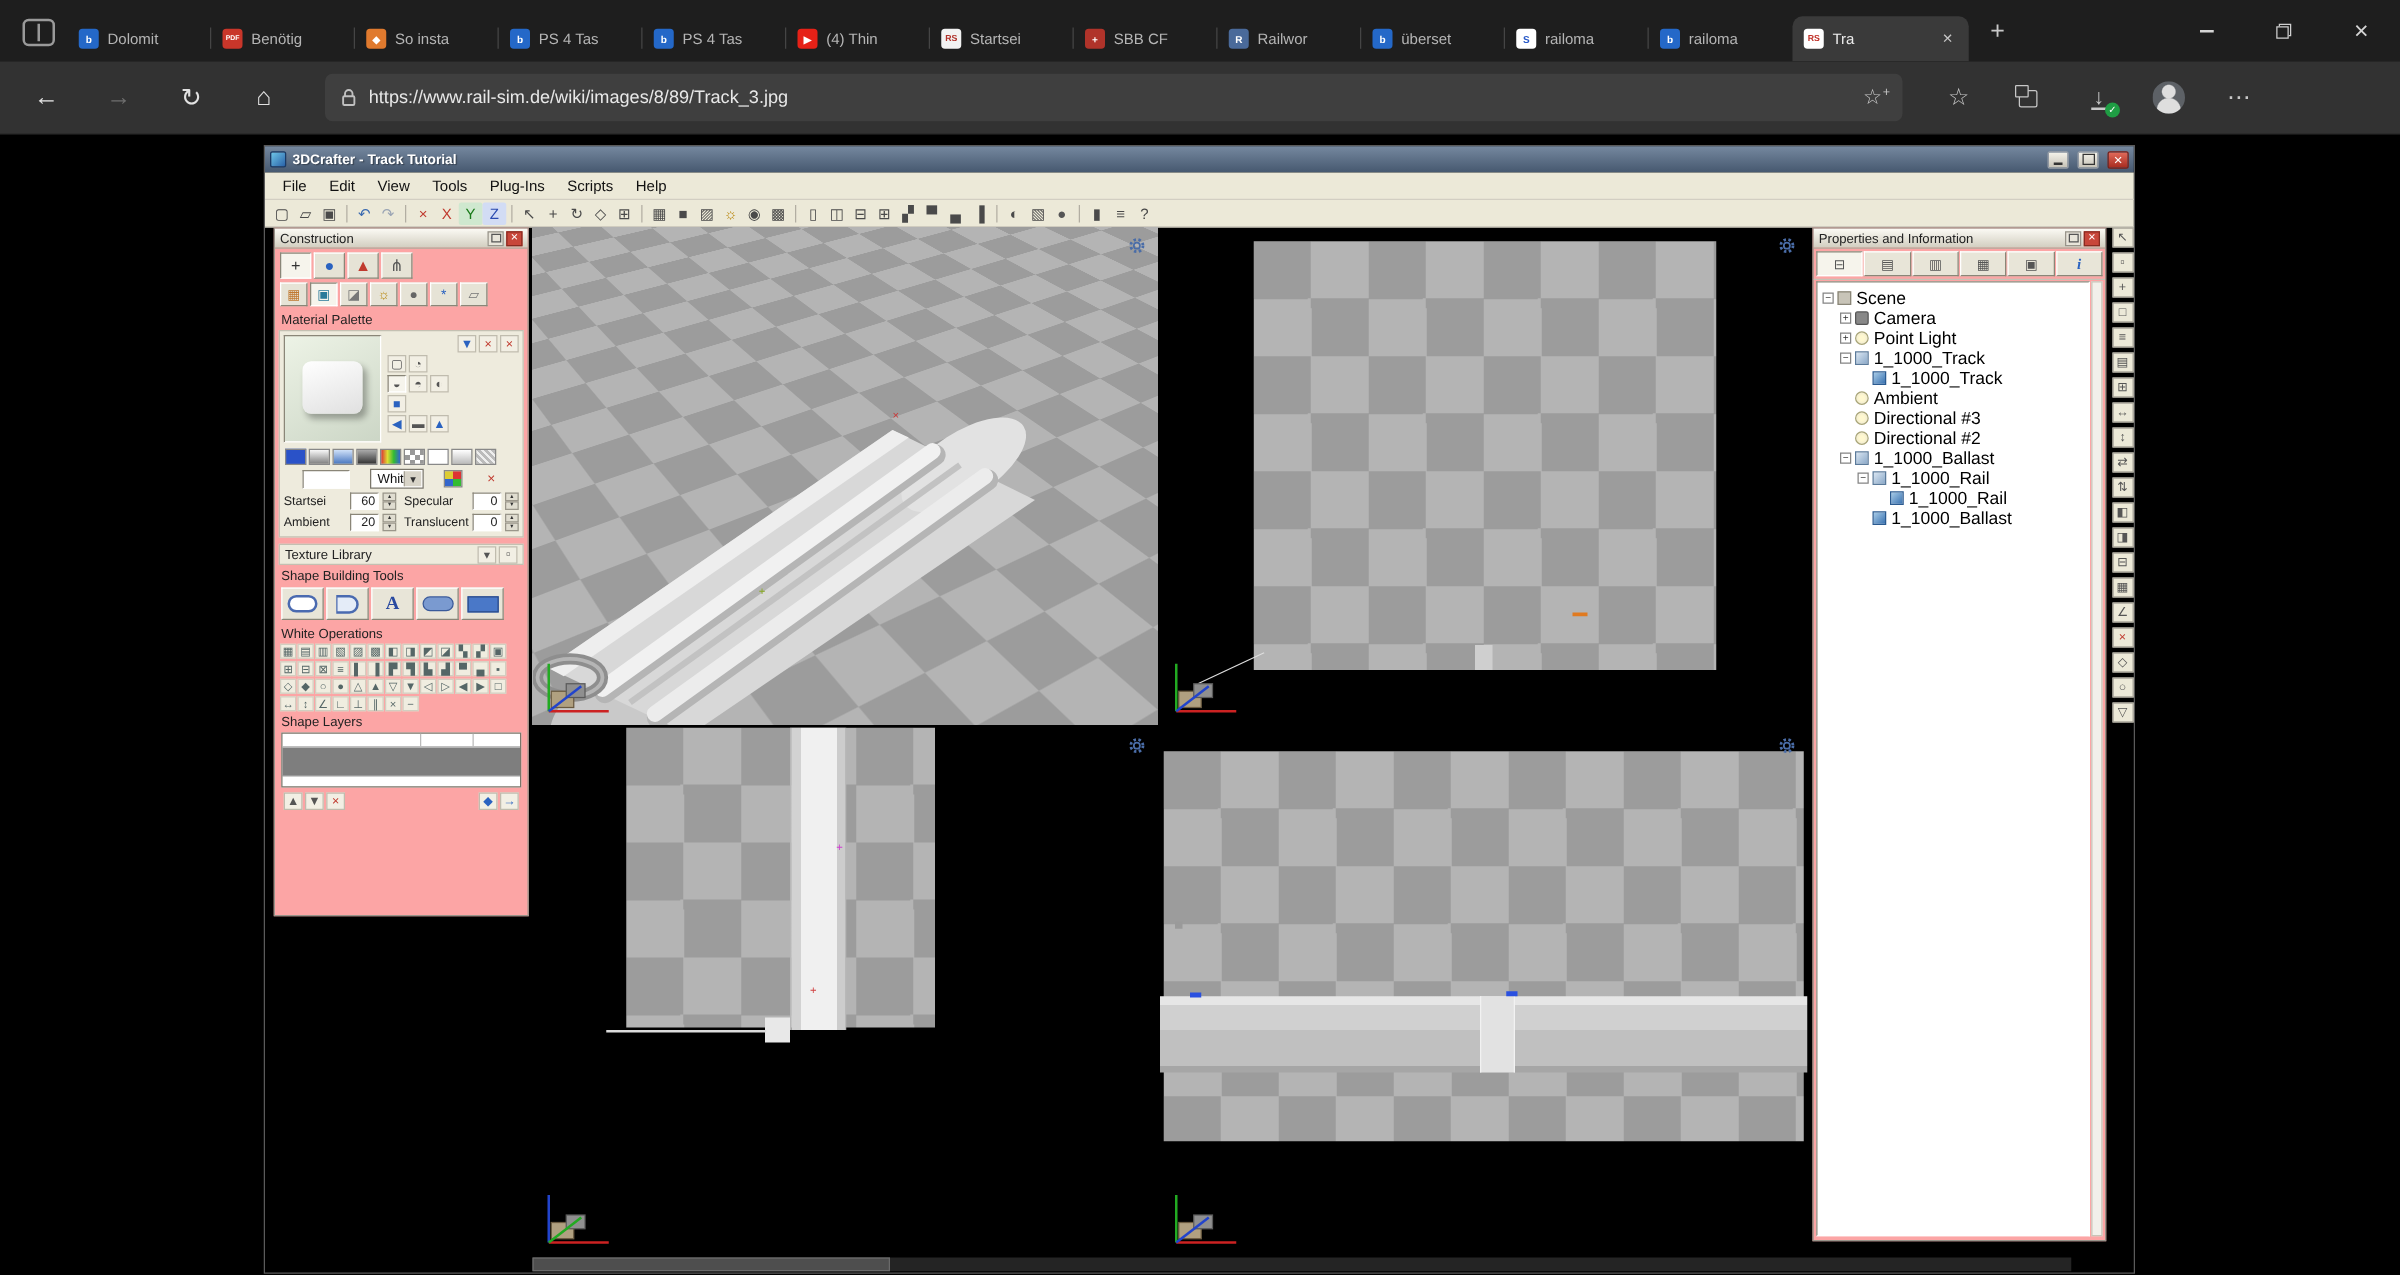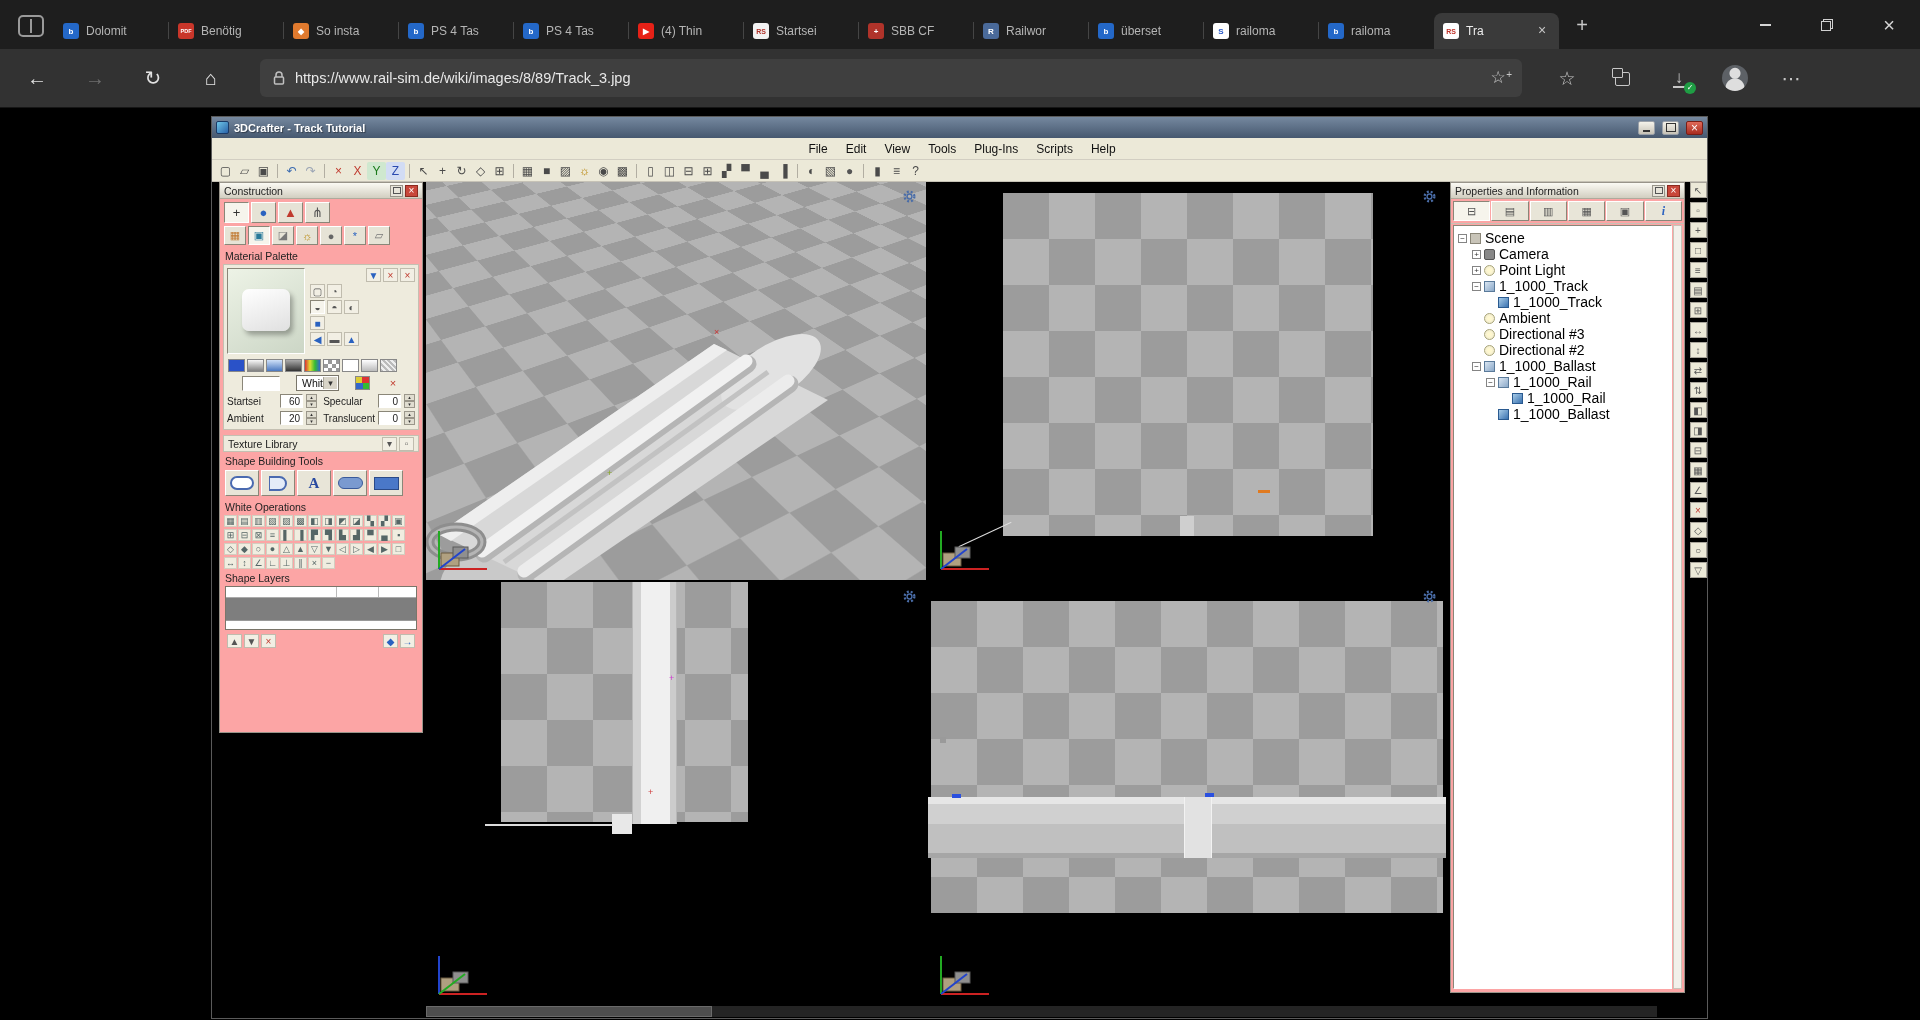--- a/index.html
+++ b/index.html
@@ -12,21 +12,21 @@
             background:#1e1e1e; display:flex; align-items:flex-end; padding-left:10px; }
   .tab-actions { width:26px; height:22px; margin:0 10px 12px 8px; border:2px solid #9a9a9a;
                  border-radius:5px; position:relative; flex:none; }
   .tab-actions::before { content:""; position:absolute; left:2px; right:10px; top:2px; bottom:2px;
                  border-right:2px solid #9a9a9a; }
   .tabs { display:flex; align-items:flex-end; height:49px; flex:none; }
   .tab { display:flex; align-items:center; gap:7px; width:115px; height:36px; padding:0 9px;
          border-radius:8px 8px 0 0; color:#b5b5b5; font-size:12px; position:relative; }
   .tab:not(.active)+.tab:not(.active)::before { content:""; position:absolute; left:-1px; top:9px;
          height:17px; width:1px; background:#454545; }
-  .tab.active { background:#3a3a3a; color:#ededed; width:125px; }
+  .tab.active { background:#3a3a3a; color:#ededed; width:141px; }
   .fav { flex:none; width:16px; height:16px; border-radius:3px; font-size:8px; font-weight:bold;
          display:flex; align-items:center; justify-content:center; }
   .tab-label { flex:1; white-space:nowrap; overflow:hidden; text-overflow:ellipsis; }
   .tab-close { flex:none; font-size:14px; color:#c5c5c5; width:16px; height:16px; line-height:15px;
                text-align:center; border-radius:4px; }
   .newtab { width:30px; height:30px; margin:0 0 8px 8px; color:#c8c8c8; font-size:20px;
             line-height:28px; text-align:center; flex:none; }
   .win-controls { margin-left:auto; display:flex; height:49px; }
   .wc { width:62px; height:49px; display:flex; align-items:center; justify-content:center; }
   .wc-min::before { content:""; width:11px; height:2px; background:#d5d5d5; }
@@ -79,21 +79,21 @@
               text-shadow:1px 1px 1px rgba(0,0,0,.4); white-space:nowrap; overflow:hidden; }
   .tbb { width:17px; height:14px; border:1px solid #9aa0a8; border-radius:2px; flex:none;
          background:linear-gradient(#f4f2ea,#c6c2b6); display:flex; align-items:center;
          justify-content:center; margin-left:2px; }
   .tbb-min::before { content:""; width:7px; height:2px; background:#333; margin-top:6px; }
   .tbb-max::before { content:""; width:8px; height:7px; border:1.3px solid #333; }
   .tbb-close { background:linear-gradient(#e06a5a,#a82c20); border-color:#7a1e16; }
   .tbb-close::before { content:"×"; color:#fff; font-size:12px; line-height:1; }
 
   .menubar { position:absolute; top:21px; left:0; right:0; height:22px; background:#ece9d8;
-             display:flex; align-items:center; padding-left:5px; border-bottom:1px solid #d2cec2;justify-content:center; }
+             display:flex; align-items:center; padding-left:5px; border-bottom:1px solid #d2cec2; }
   .menu-item { padding:2px 9px; font-size:12px; color:#111; }
 
   .apptoolbar { position:absolute; top:43px; left:0; right:0; height:22px; background:#ece9d8;
                 border-bottom:1px solid #c6c2b6; display:flex; align-items:center; padding-left:4px; }
   .ticon { display:inline-flex; align-items:center; justify-content:center; flex:none; }
   .apptoolbar .ticon { width:19px; height:18px; font-size:12px; color:#4a4a4a; border-radius:2px; }
   .tsep { width:1px; height:14px; background:#b2ae a2; background:#b2aea2; margin:0 4px; flex:none; }
 
   
   .panel { position:absolute; background:#fca5a5; border:1px solid #98948a; font-size:11px; color:#222; }

